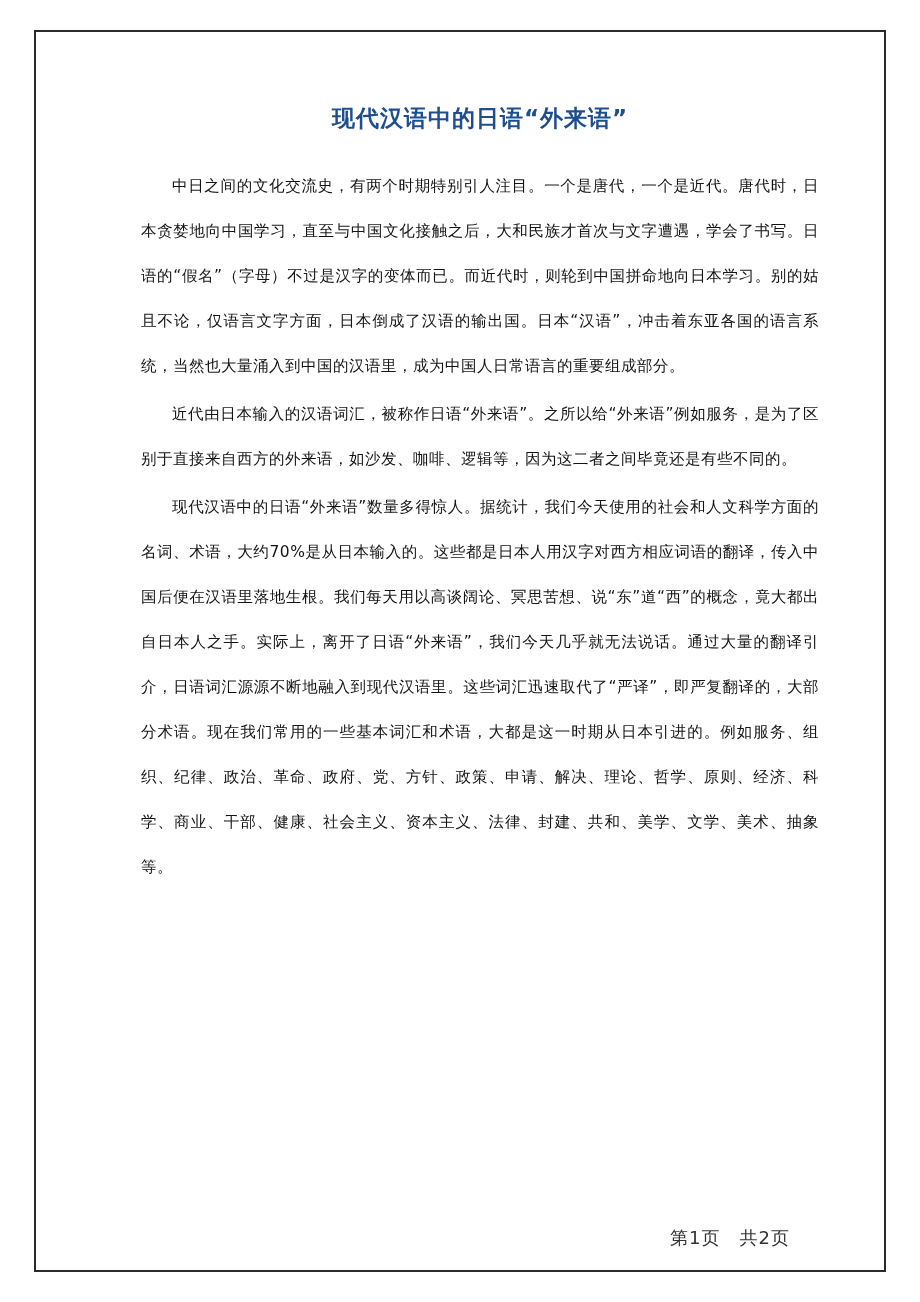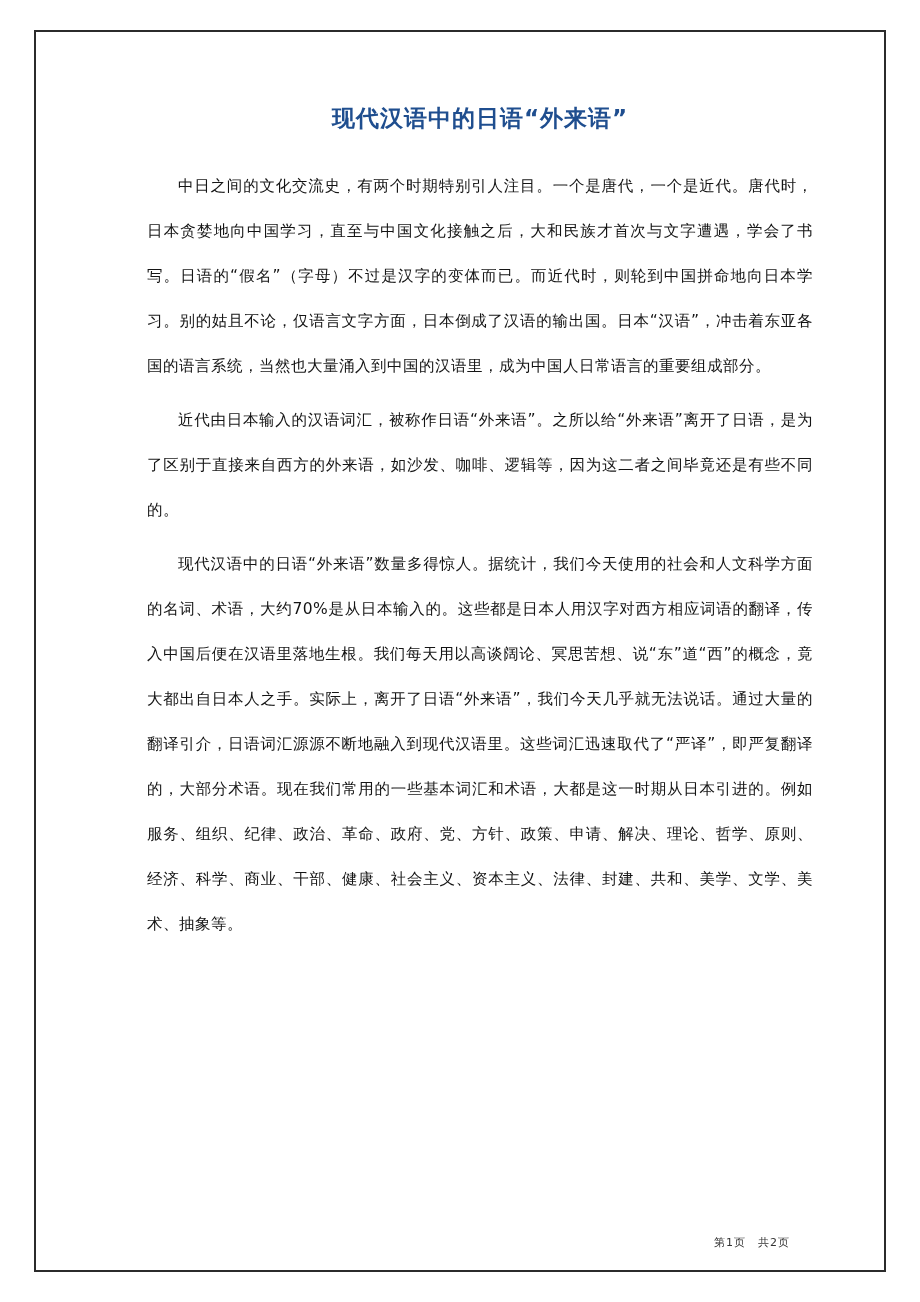--- a/index.html
+++ b/index.html
@@ -36,49 +36,49 @@
   .doc-title {
     margin: 0 0 30px 0;
     text-align: center;
     font-size: 23px;
     font-weight: bold;
     color: #1f4e8f;
     letter-spacing: 1px;
     line-height: 32px;
   }
   .doc-paragraph {
-    margin: 9px;
+    margin: 3px;
     font-size: 15.5px;
     line-height: 45px;
     color: #141414;
     text-align: justify;
     text-indent: 2em;
     letter-spacing: 0.5px;
   }
   .page-footer {
     position: absolute;
     right: 130px;
     bottom: 52px;
-    font-size: 11px;
+    font-size: 18px;
     color: #333333;
     white-space: pre;
     letter-spacing: 1px;
   }
 </style>
 </head>
 <body>
 
 <div class="canvas">
   <div class="sheet-border"></div>
 
   <div class="content">
     <h1 class="doc-title">现代汉语中的日语“外来语”</h1>
 
     <p class="doc-paragraph">中日之间的文化交流史，有两个时期特别引人注目。一个是唐代，一个是近代。唐代时，日本贪婪地向中国学习，直至与中国文化接触之后，大和民族才首次与文字遭遇，学会了书写。日语的“假名”（字母）不过是汉字的变体而已。而近代时，则轮到中国拼命地向日本学习。别的姑且不论，仅语言文字方面，日本倒成了汉语的输出国。日本“汉语”，冲击着东亚各国的语言系统，当然也大量涌入到中国的汉语里，成为中国人日常语言的重要组成部分。</p>
 
-    <p class="doc-paragraph">近代由日本输入的汉语词汇，被称作日语“外来语”。之所以给“外来语”离开了日语，是为了区别于直接来自西方的外来语，如沙发、咖啡、逻辑等，因为这二者之间毕竟还是有些不同的。</p>
+    <p class="doc-paragraph">近代由日本输入的汉语词汇，被称作日语“外来语”。之所以给“外来语”例如服务，是为了区别于直接来自西方的外来语，如沙发、咖啡、逻辑等，因为这二者之间毕竟还是有些不同的。</p>
 
     <p class="doc-paragraph">现代汉语中的日语“外来语”数量多得惊人。据统计，我们今天使用的社会和人文科学方面的名词、术语，大约70%是从日本输入的。这些都是日本人用汉字对西方相应词语的翻译，传入中国后便在汉语里落地生根。我们每天用以高谈阔论、冥思苦想、说“东”道“西”的概念，竟大都出自日本人之手。实际上，离开了日语“外来语”，我们今天几乎就无法说话。通过大量的翻译引介，日语词汇源源不断地融入到现代汉语里。这些词汇迅速取代了“严译”，即严复翻译的，大部分术语。现在我们常用的一些基本词汇和术语，大都是这一时期从日本引进的。例如服务、组织、纪律、政治、革命、政府、党、方针、政策、申请、解决、理论、哲学、原则、经济、科学、商业、干部、健康、社会主义、资本主义、法律、封建、共和、美学、文学、美术、抽象等。</p>
 
   </div>
 
   <div class="page-footer">第1页　共2页</div>
 </div>
 
 </body></html>

